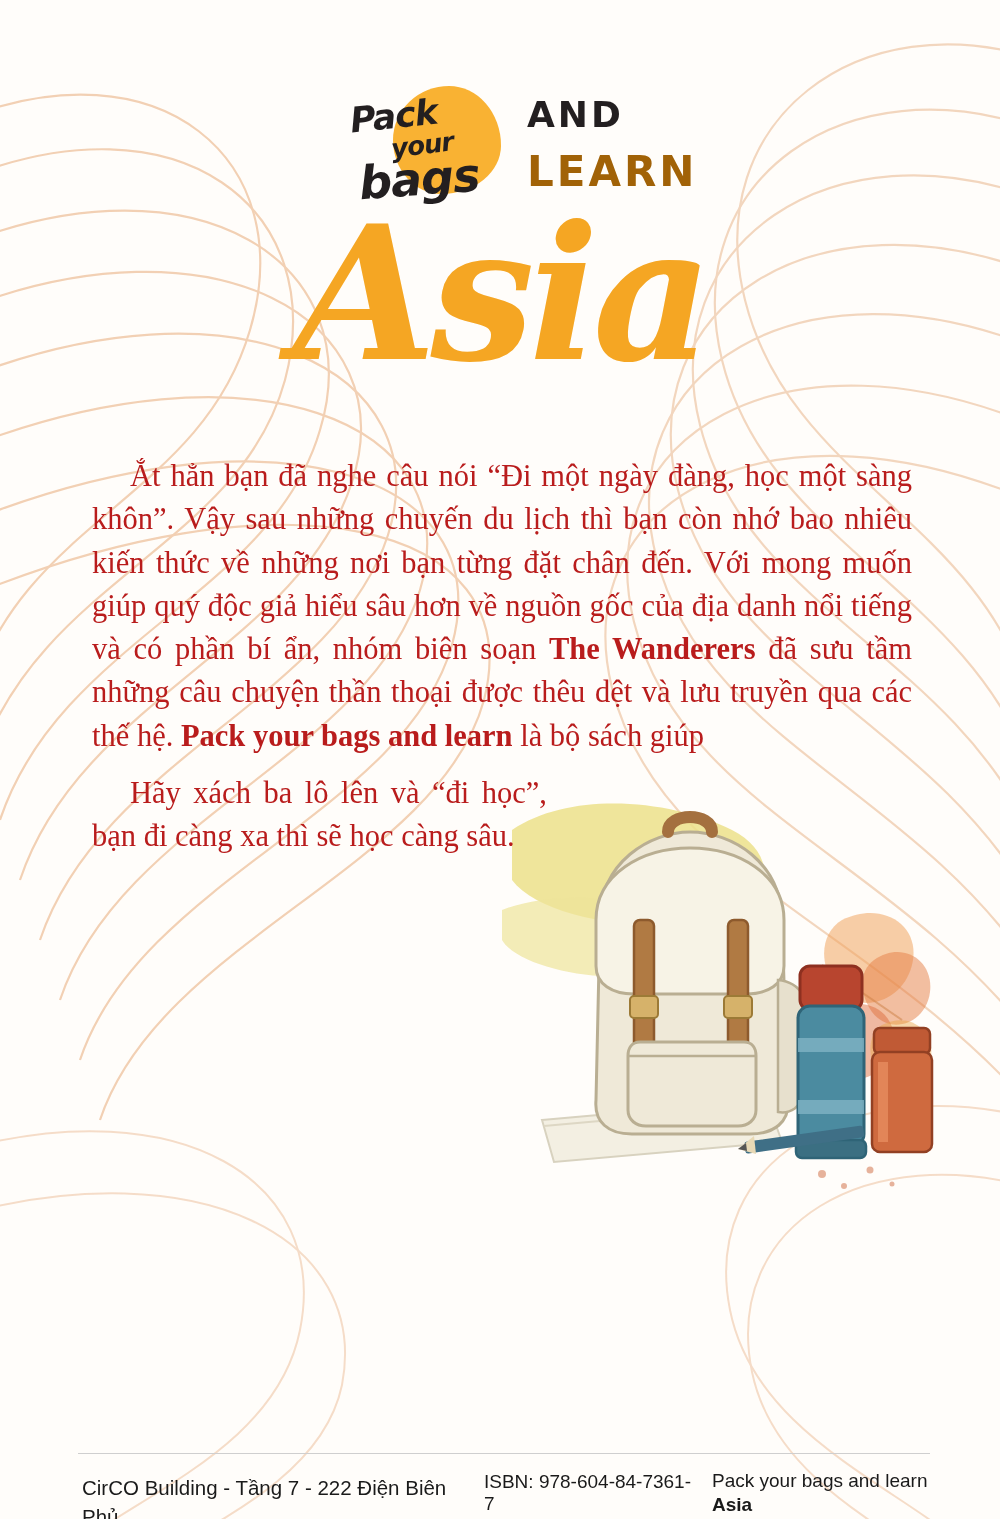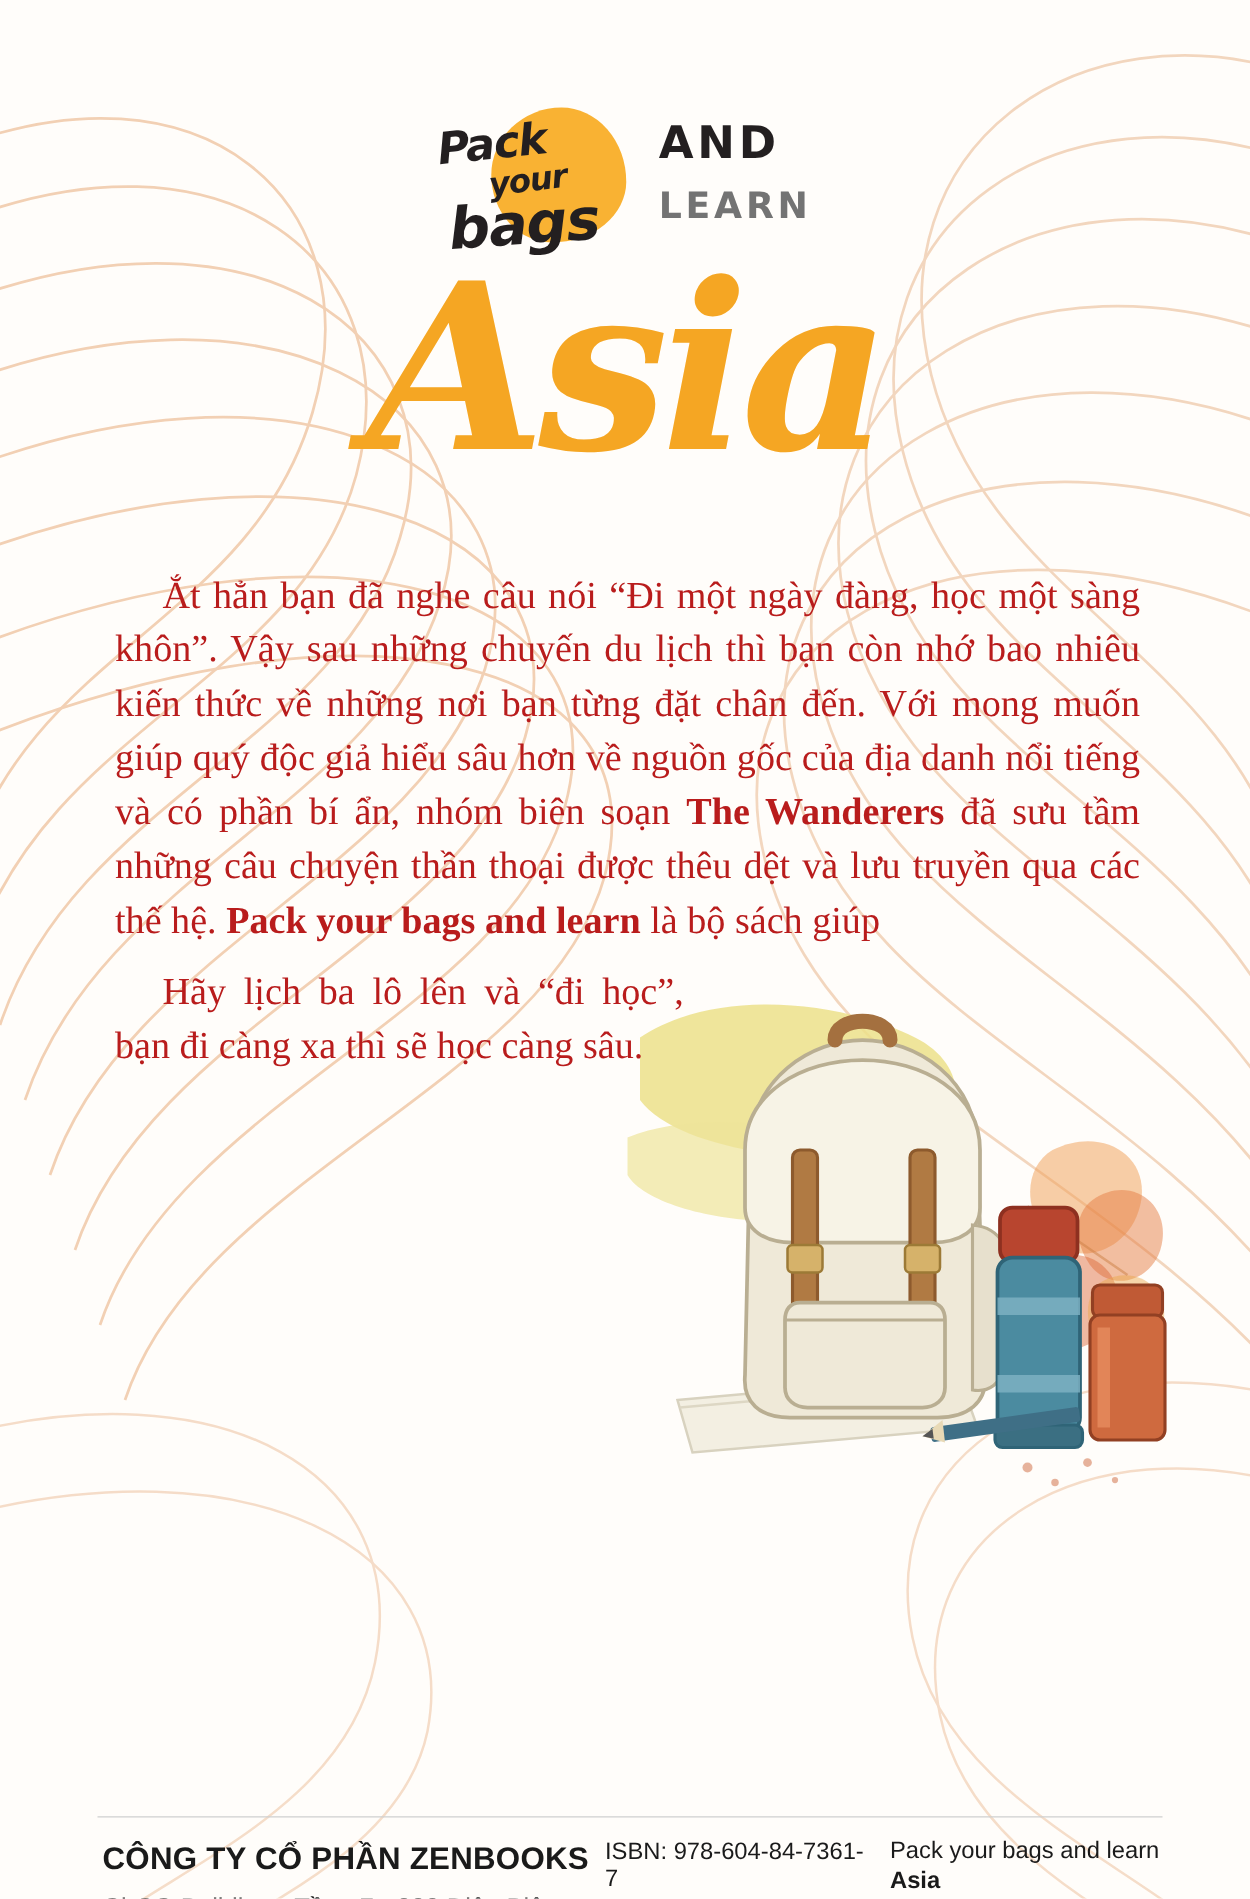--- a/index.html
+++ b/index.html
@@ -86,23 +86,23 @@
     font-size: 36px;
     letter-spacing: 3px;
     color: #231f20;
   }
   .logo-learn {
     position: absolute;
     left: 527px;
     top: 95px;
     font-family: "DejaVu Sans", sans-serif;
     font-weight: bold;
-    font-size: 29px;
+    font-size: 42px;
     letter-spacing: 3px;
-    color: #737373;
+    color: #a16207;
   }
   .logo-asia {
     position: absolute;
     left: 0;
     top: 150px;
     width: 1000px;
     text-align: center;
     font-family: "DejaVu Serif", serif;
     font-style: italic;
     font-weight: bold;
@@ -258,21 +258,21 @@
       <div class="word-your">your</div>
       <div class="word-bags">bags</div>
     </div>
     <div class="logo-and">AND</div>
     <div class="logo-learn">LEARN</div>
     <div class="logo-asia">Asia</div>
   </div>
 
   <div class="copy">
     <p><span>Ắt hẳn bạn đã nghe câu nói “Đi một ngày đàng, học một sàng khôn”. Vậy sau những chuyến du lịch thì bạn còn nhớ bao nhiêu kiến thức về những nơi bạn từng đặt chân đến. Với mong muốn giúp quý độc giả hiểu sâu hơn về nguồn gốc của địa danh nổi tiếng và có phần bí ẩn, nhóm biên soạn </span><b>The Wanderers</b><span> đã sưu tầm những câu chuyện thần thoại được thêu dệt và lưu truyền qua các thế hệ. </span><b>Pack your bags and learn</b><span> là bộ sách giúp</span></p>
-    <p class="narrow">Hãy lịch ba lô lên và “đi học”, bạn đi càng xa thì sẽ học càng sâu.</p>
+    <p class="narrow">Hãy xách ba lô lên và “đi học”, bạn đi càng xa thì sẽ học càng sâu.</p>
   </div>
 
   <svg class="illus" viewBox="0 0 470 440">
 
     <path d="M30 60 C 90 20, 190 30, 250 60 C 300 85, 290 140, 240 150 C 170 165, 60 150, 30 110 Z" fill="#ece08a" opacity="0.85"></path>
     <path d="M20 140 C 70 120, 150 125, 190 150 C 215 166, 200 200, 160 205 C 110 212, 35 196, 20 170 Z" fill="#eee49a" opacity="0.7"></path>
 
     <g opacity="0.95">
       <path d="M360 150 C 400 130, 440 155, 430 195 C 420 235, 372 246, 352 215 C 336 190, 340 162, 360 150 Z" fill="#f0a05a" opacity="0.55"></path>
       <path d="M392 190 C 420 170, 452 190, 448 222 C 444 254, 408 266, 390 242 C 376 222, 378 200, 392 190 Z" fill="#e4773c" opacity="0.5"></path>
@@ -329,21 +329,20 @@
       <circle cx="362" cy="416" r="3"></circle>
       <circle cx="388" cy="400" r="3.5"></circle>
       <circle cx="410" cy="414" r="2.5"></circle>
     </g>
   </svg>
 
   <div class="footer">
     <div class="footer-rule"></div>
 
     <div class="pub">
-      <div class="pub-name">CÔNG TY CỔ PHẦN ZENBOOKS</div>
       <div class="pub-line">CirCO Building - Tầng 7 - 222 Điện Biên Phủ,</div>
 
     </div>
 
     <div class="isbn-area">
       <div class="isbn-text">ISBN: 978-604-84-7361-7</div>
 
     </div>
 
     <div class="ean-area">

